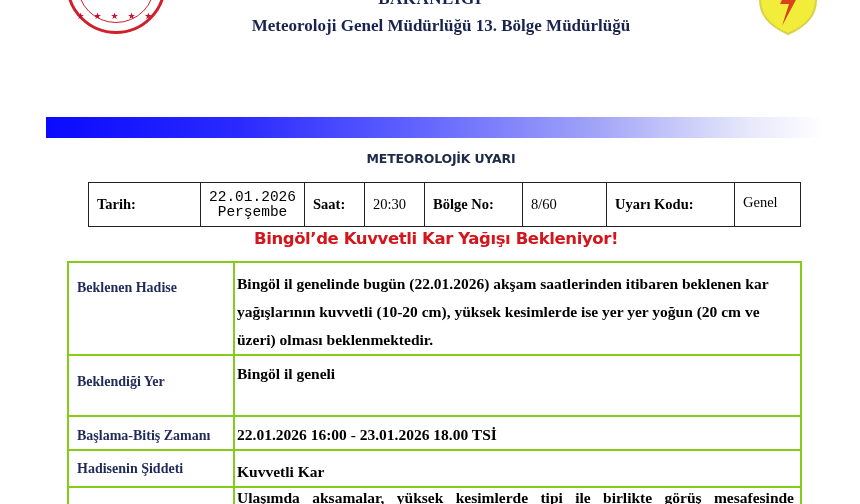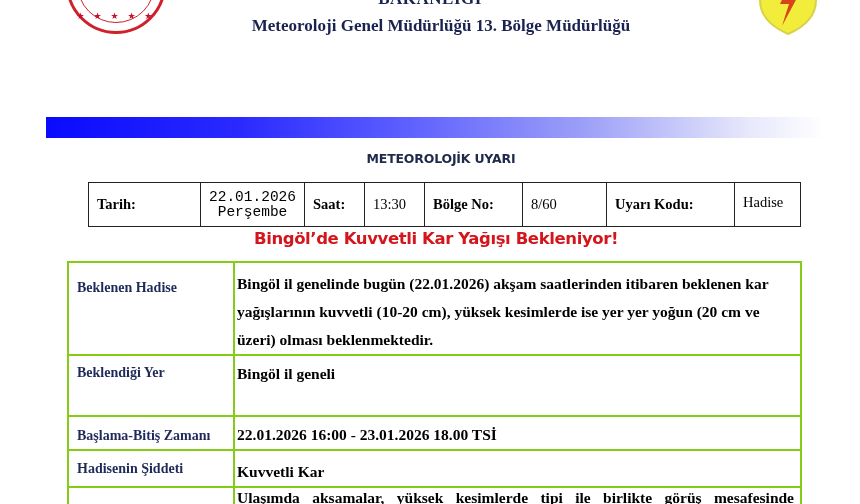--- a/index.html
+++ b/index.html
@@ -74,21 +74,21 @@
     font-weight: bold; font-size: 15.5px; padding: 7px 6px 0 2px; line-height: 28px;
     text-align: left;
     border-radius: 14px;
   }
   table.detail td.justify { text-align: justify; text-align-last: justify; word-spacing: 2px; }
   tr.r1 { height: 84px; }
   tr.r2 { height: 61px; }
   tr.r3 { height: 26px; }
   tr.r4 { height: 37px; }
   tr.r5 { height: 40px; }
-  tr.r2 td.lbl { padding-top: 9px; margin-left: 23px; }
+  tr.r2 td.lbl { padding-top: 18px; margin-left: 23px; }
   tr.r2 td.val { padding-top: 4px; }
   tr.r3 td.lbl { padding-top: 11px; }
   tr.r3 td.val { padding-top: 4px; }
   tr.r4 td.lbl { padding-top: 10px; }
   tr.r4 td.val { }
   tr.r5 td.lbl { padding-top: 14px; }
   tr.r5 td.val { padding-top: 0; line-height: 20px; }
 </style>
 </head>
 <body>
@@ -112,25 +112,25 @@
 
 <table class="info">
   <tbody>
       <tr>
     <td class="lbl" style="width:112px;">Tarih:</td>
     <td class="center" style="width:92px;">
       <div>22.01.2026</div>
       <div>Perşembe</div>
     </td>
     <td class="lbl" style="width:60px;">Saat:</td>
-    <td style="width:60px;">13:30</td>
+    <td style="width:60px;">20:30</td>
     <td class="lbl" style="width:98px;">Bölge No:</td>
     <td style="width:84px;">8/60</td>
     <td class="lbl" style="width:128px;">Uyarı Kodu:</td>
-    <td class="top">Hadise</td>
+    <td class="top">Genel</td>
   </tr>
 </tbody>
   </table>
 
 <div class="alert-headline">Bingöl’de Kuvvetli Kar Yağışı Bekleniyor!</div>
 
 <table class="detail">
   <tbody>
       <tr class="r1">
     <td class="lbl">Beklenen Hadise</td>

